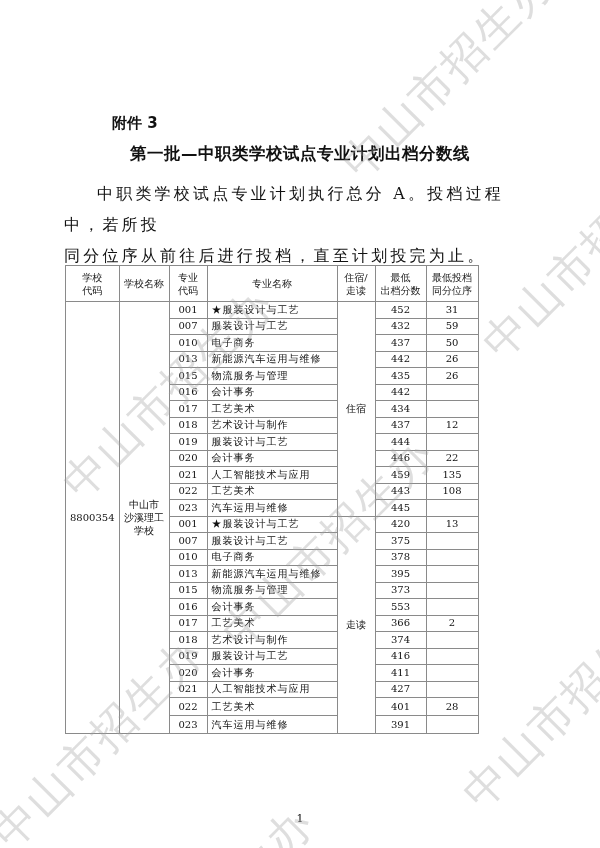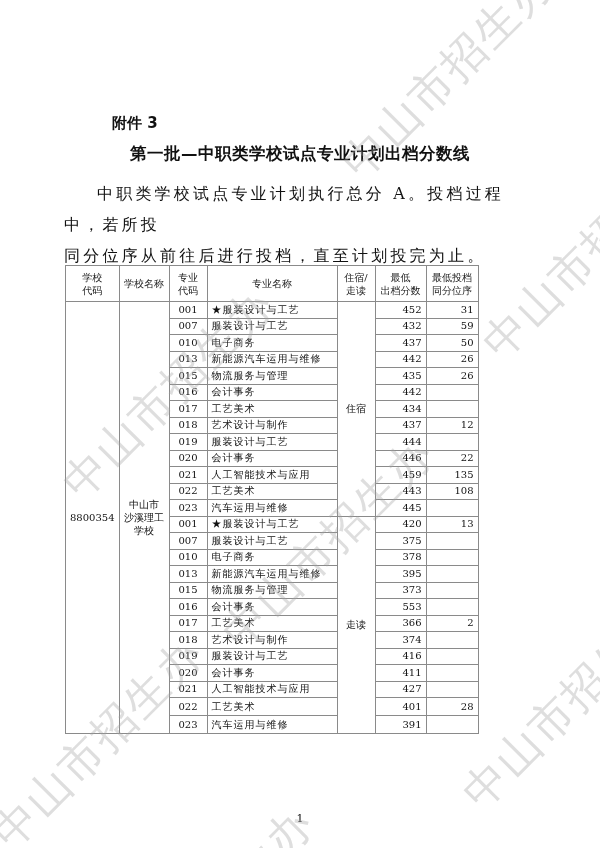--- a/index.html
+++ b/index.html
@@ -25,21 +25,21 @@
   table.scores td, table.scores th {
     border: 1px solid #8a8a8a; padding: 0 4px; height: 15.5px; line-height: 14px;
     font-weight: normal; overflow: hidden; white-space: nowrap;
   }
   table.scores th { height: 35px; line-height: 13px; white-space: normal; text-align: center; font-size: 10px; color: #222; }
   .c1 { width: 41px; } .c2 { width: 50px; } .c3 { width: 38px; } .c4 { width: 130px; }
   .c5 { width: 38px; } .c6 { width: 51px; } .c7 { width: 52px; }
   td.code { text-align: center; }
   td.name { text-align: left; letter-spacing: 1px; }
   td.mid { text-align: center; vertical-align: middle; }
-  td.score, td.rank { text-align: right; }
+  td.score, td.rank { text-align: center; }
   tr.tall td { height: 17px; }
   .school-name { white-space: normal !important; line-height: 13px !important; font-size: 10px; }
   .pagenum { position: absolute; left: 0; width: 600px; top: 812px; text-align: center; font-size: 11px; }
 </style>
 </head>
 <body>
 
 <div class="watermark" style="left:330px; top:150px;">中山市招生办</div>
 <div class="watermark" style="left:470px; top:330px;">中山市招生办</div>
 <div class="watermark" style="left:50px; top:470px;">中山市招生办</div>

